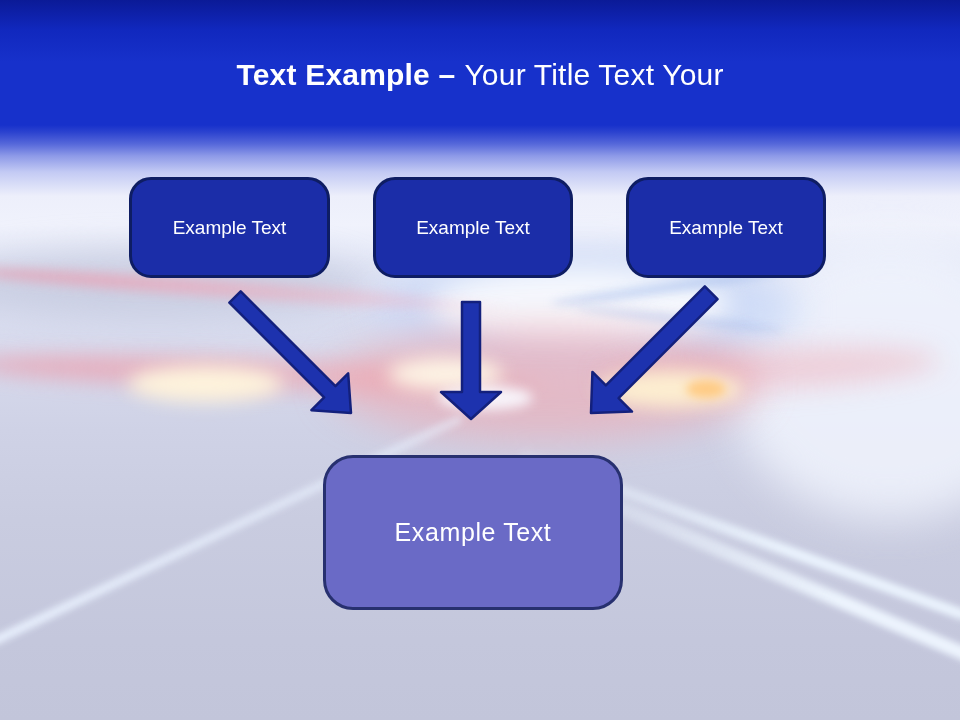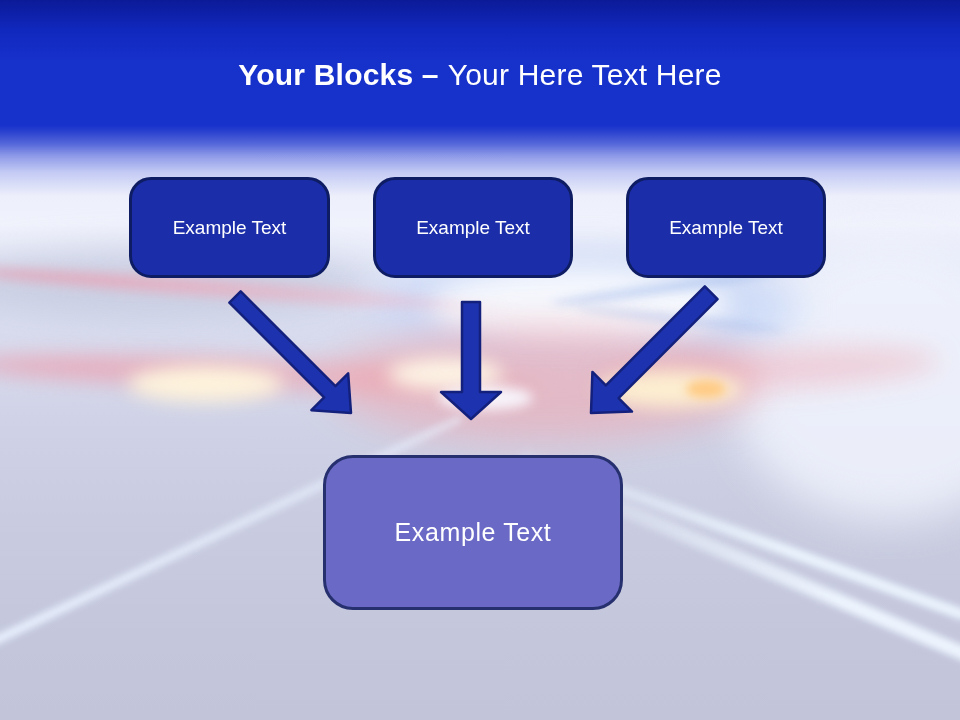--- a/index.html
+++ b/index.html
@@ -85,21 +85,21 @@
     <div class="streak s-cream1"></div>
     <div class="streak s-cream2"></div>
     <div class="streak s-cream3"></div>
     <div class="streak s-orange"></div>
     <div class="streak s-plate"></div>
     <div class="streak s-roadl"></div>
     <div class="streak s-roadr1"></div>
     <div class="streak s-roadr2"></div>
   </div>
 
-  <h1 class="title"><span class="t-bold">Your Blocks –</span><span>Your Here Text Here</span></h1>
+  <h1 class="title"><span class="t-bold">Text Example –</span><span>Your Title Text Your</span></h1>
 
   <div class="block block-1">
     <span>Example Text</span>
   </div>
   <div class="block block-2">
     <span>Example Text</span>
   </div>
   <div class="block block-3">
     <span>Example Text</span>
   </div>

